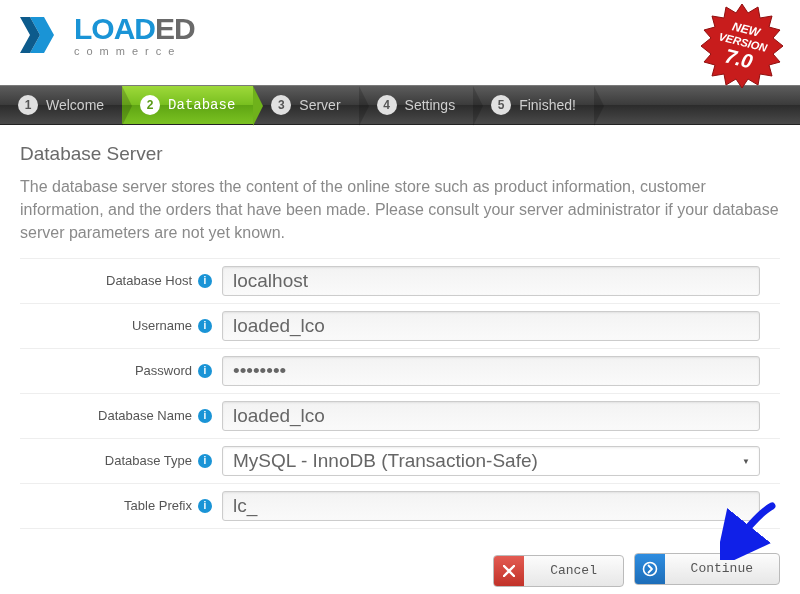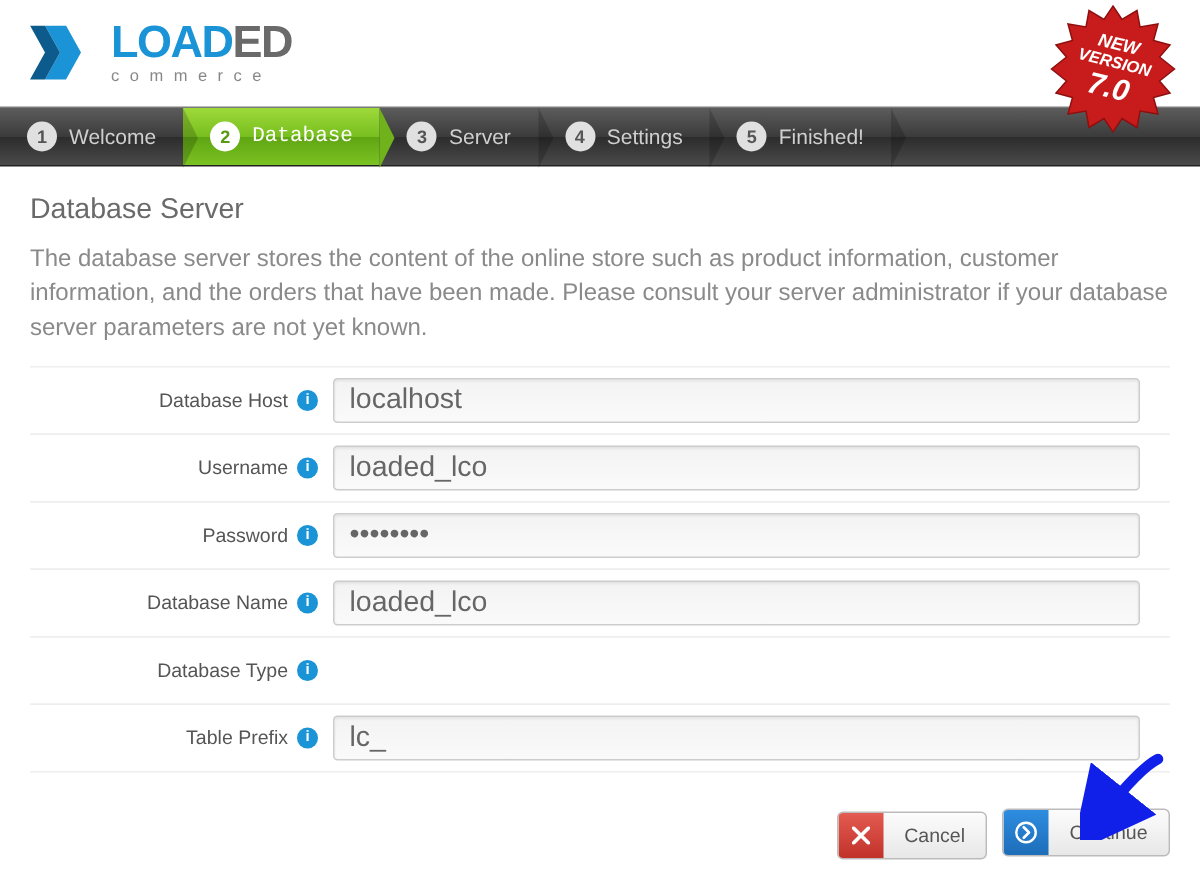--- a/index.html
+++ b/index.html
@@ -1,19 +1,19 @@
 <!DOCTYPE html>
 <html><head>
 <meta charset="utf-8">
 <style>
 * { box-sizing: border-box; margin: 0; padding: 0; }
 body { font-family: Arial, Helvetica, sans-serif; font-size: 13px; color: #444; background: #fff; width: 800px; height: 594px; position: relative; overflow: hidden; }
 
 
-.header { padding: 14px 20px 14px 20px; display: flex; align-items: center; }
+.header { padding: 14px 20px 28px 20px; display: flex; align-items: center; }
 .logo { display: flex; align-items: center; gap: 8px; }
 .logo-text { display: flex; flex-direction: column; line-height: 1; }
 .logo-main { font-size: 30px; font-weight: 900; letter-spacing: -1px; color: #6a6a6a; }
 .logo-main .blue { color: #1a94d6; }
 .logo-sub { font-size: 11px; letter-spacing: 7px; color: #888; margin-top: 2px; }
 
 
 .badge { position: absolute; top: 2px; right: 14px; width: 88px; height: 88px; }
 .badge-text { position: absolute; top: 0; left: 0; right: 0; bottom: 0; display: flex; flex-direction: column; align-items: center; justify-content: center; color: #fff; transform: rotate(14deg); font-weight: 700; }
 .badge-line1 { font-size: 12px; font-style: italic; }
@@ -43,21 +43,21 @@
 .form-control { flex: 1; padding-right: 20px; }
 input.text, select.text { width: 100%; height: 30px; border: 1px solid #ccc; border-radius: 3px; background: linear-gradient(to bottom, #f3f3f3, #fafafa); padding: 0 10px; font-size: 19px; color: #666; box-shadow: inset 0 1px 2px rgba(0,0,0,0.08); }
 select.text { appearance: none; -webkit-appearance: none; background-image: none; padding-right: 24px; }
 .select-wrap { position: relative; }
 .select-wrap::after { content: "▼"; position: absolute; right: 10px; top: 50%; transform: translateY(-50%); font-size: 8px; color: #555; pointer-events: none; }
 
 
 .footer-btns { text-align: right; padding: 24px 20px 0 0; }
 .btn { display: inline-flex; align-items: center; height: 32px; border: 1px solid #bbb; border-radius: 4px; background: linear-gradient(to bottom, #fcfcfc, #e7e7e7); font-size: 13px; color: #555; cursor: pointer; padding: 0; overflow: hidden; margin-left: 6px; }
 .btn .btn-icon { width: 30px; height: 100%; display: flex; align-items: center; justify-content: center; color: #fff; }
-.btn .btn-text { padding: 0 14px; }
+.btn .btn-text { padding: 0 26px; font-family: Liberation Mono, monospace; }
 .btn.cancel .btn-icon { background: linear-gradient(to bottom, #e35b52, #c13229); }
 .btn.continue .btn-icon { background: linear-gradient(to bottom, #2e8de0, #1d6db8); }
 
 
 .arrow-annot { position: absolute; right: 22px; bottom: 34px; width: 58px; height: 58px; pointer-events: none; }
 </style>
 </head>
 <body>
 
 <div class="header">
@@ -143,20 +143,23 @@
         <i class="info-icon">i</i>
       </div>
     <div class="form-control"><input class="text" type="text" value="loaded_lco" style=""></div>
   </div>
 
   <div class="form-row">
     <div class="form-label">
         <span>Database Type</span>
         <i class="info-icon">i</i>
       </div>
+    <div class="form-control">
+        <div class="select-wrap"><select class="text"><option>MySQL - InnoDB (Transaction-Safe)</option></select></div>
+      </div>
   </div>
 
   <div class="form-row">
     <div class="form-label">
         <span>Table Prefix</span>
         <i class="info-icon">i</i>
       </div>
     <div class="form-control"><input class="text" type="text" value="lc_" style=""></div>
   </div>
 </div>

